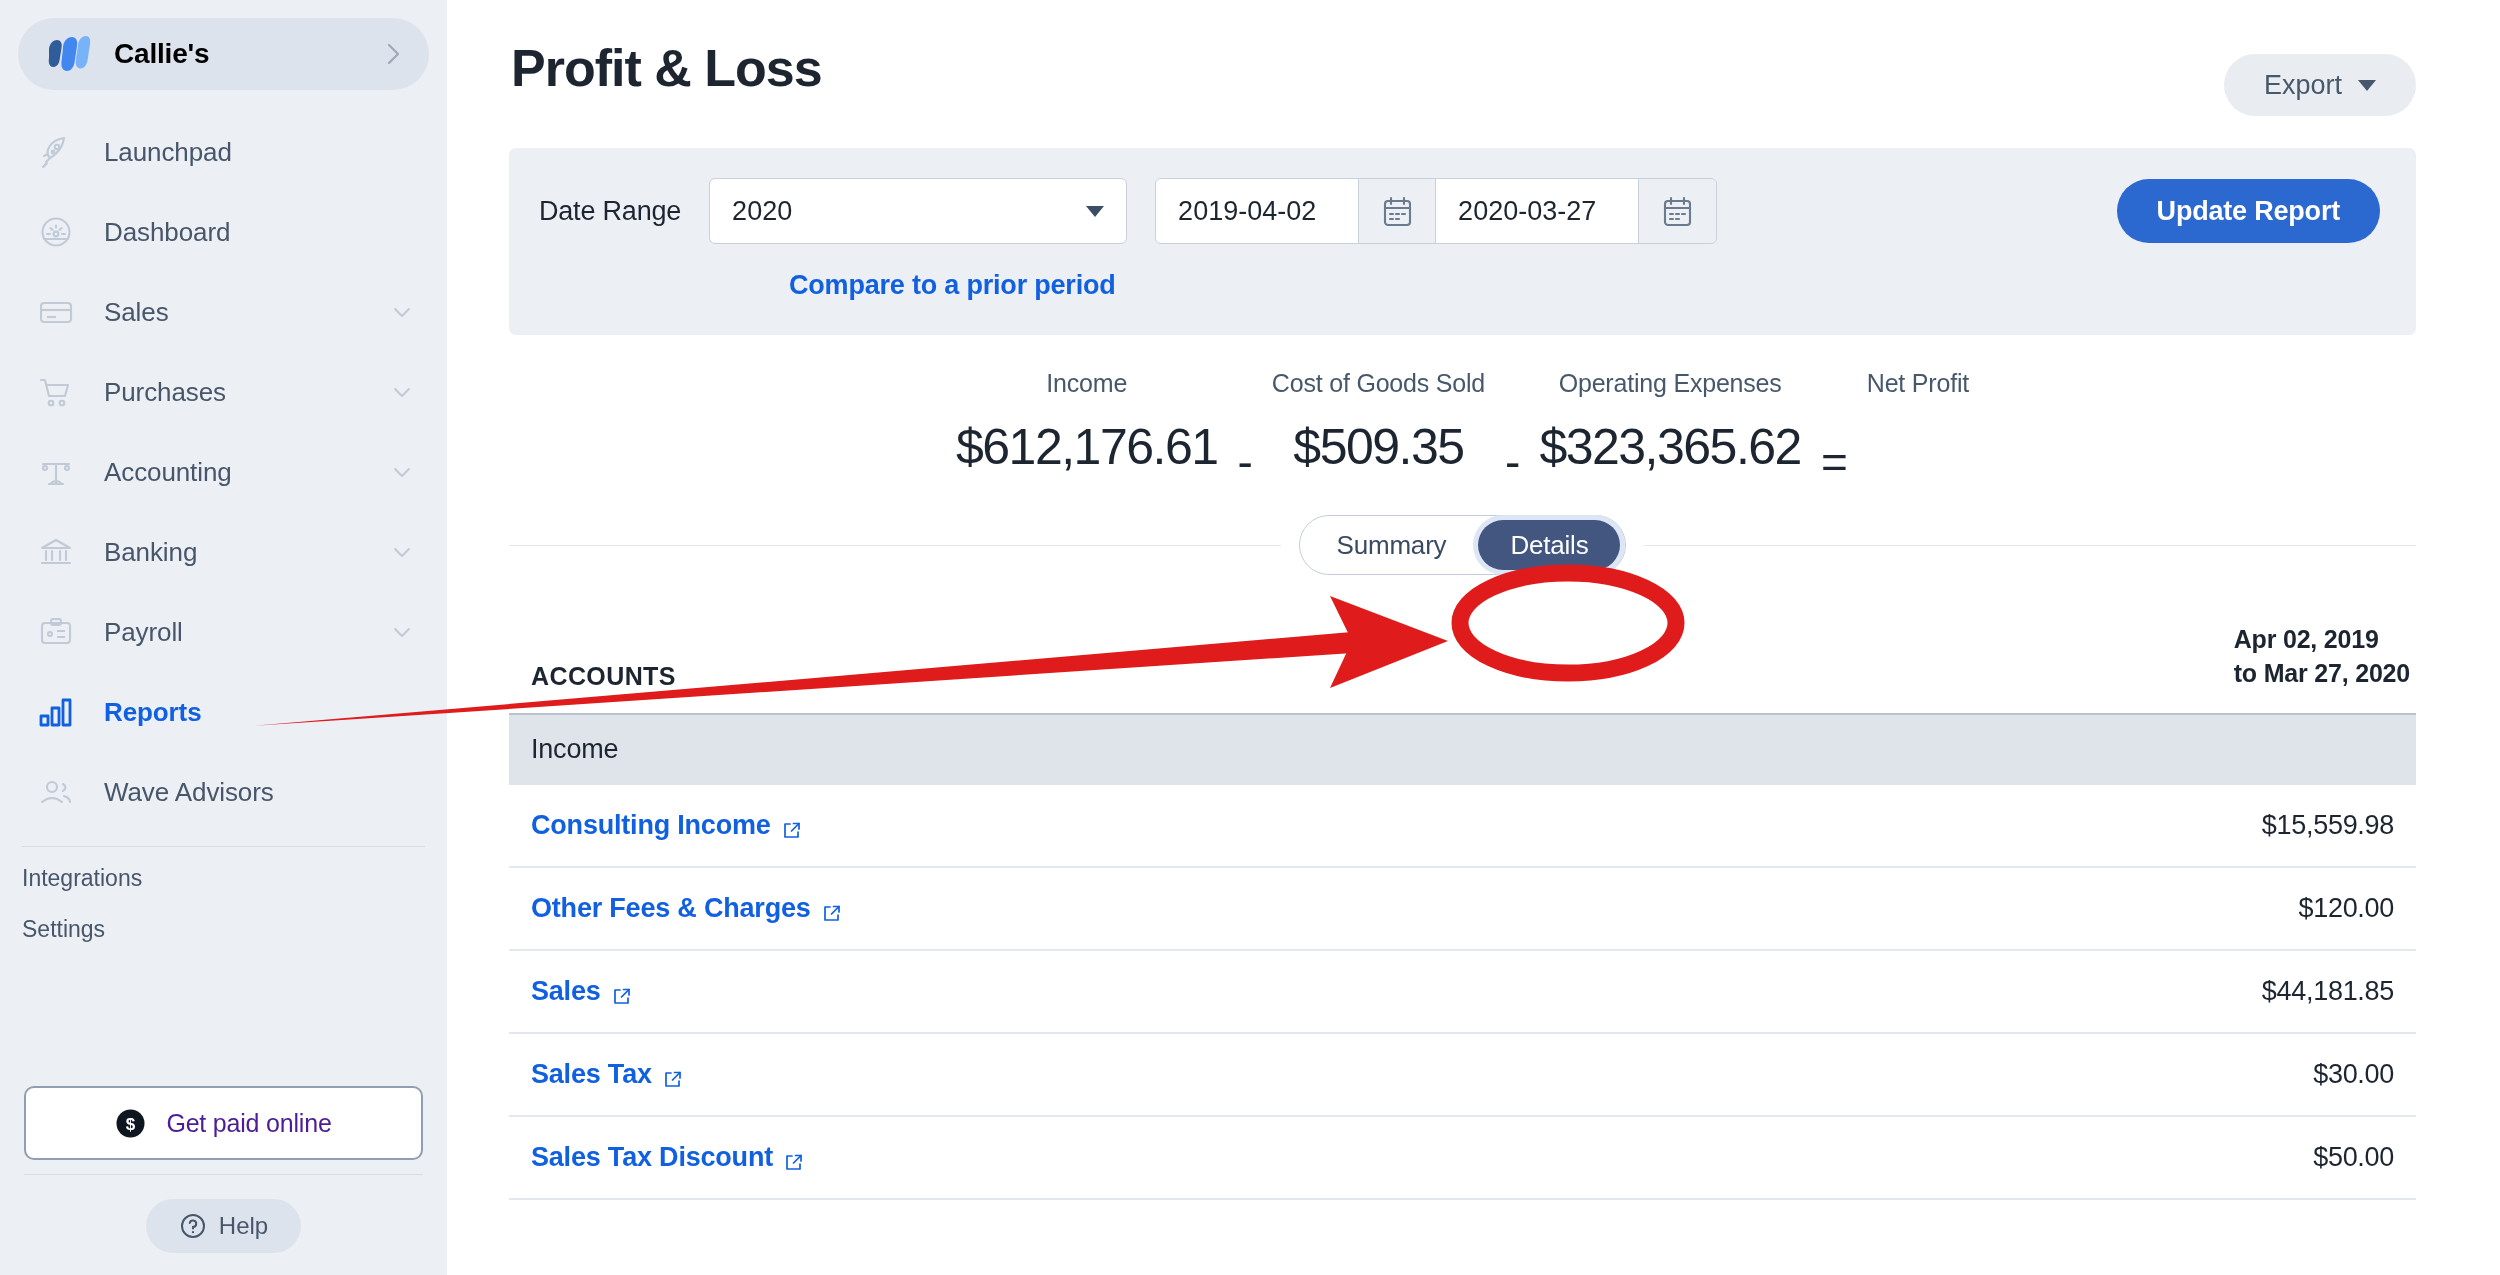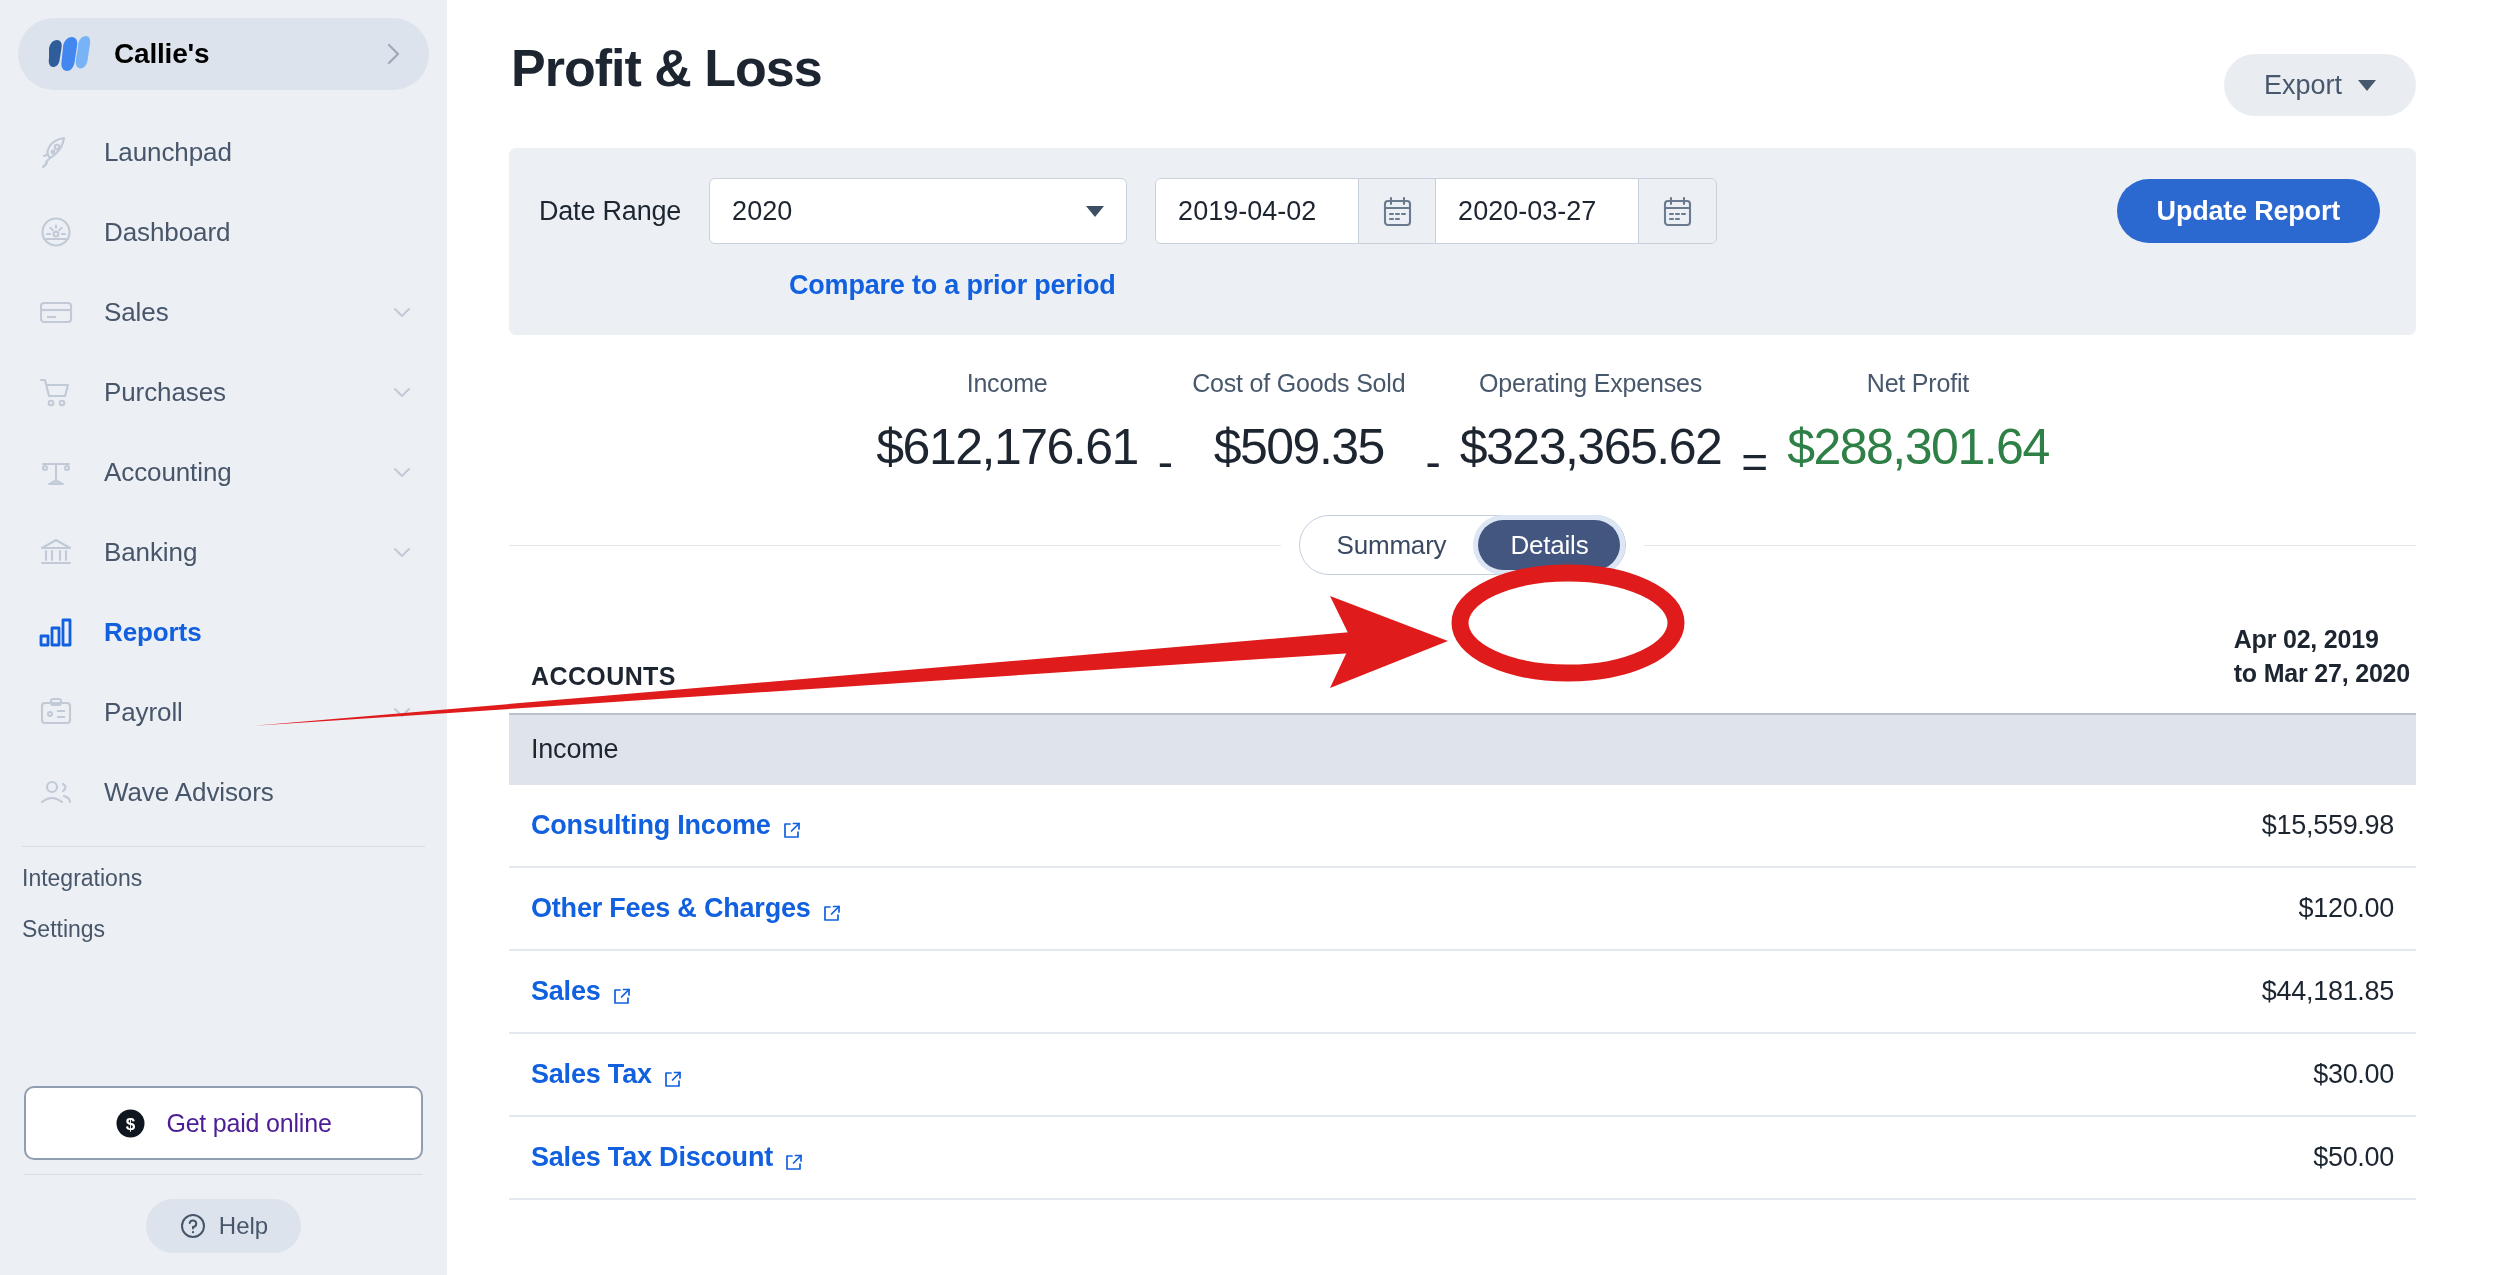--- a/index.html
+++ b/index.html
@@ -347,46 +347,46 @@
           </svg>
         </span>
         <span class="nav-label">Banking</span>
         <span class="nav-caret">
           <svg viewBox="0 0 22 22" fill="none" stroke="currentColor" stroke-width="2" stroke-linecap="round" stroke-linejoin="round">
               <polyline points="4,8 11,15 18,8"></polyline>
             </svg>
         </span>
       </div>
 
-      <div class="nav-item active">
-        <span class="nav-ico">
-          <svg viewBox="0 0 40 40" fill="none" stroke="currentColor" stroke-width="2.8" stroke-linejoin="round">
-            <rect x="5" y="24" width="7" height="9"></rect>
-            <rect x="16" y="16" width="7" height="17"></rect>
-            <rect x="27" y="8" width="7" height="25"></rect>
-          </svg>
-        </span>
-        <span class="nav-label">Reports</span>
-      </div>
-
       <div class="nav-item">
         <span class="nav-ico">
           <svg viewBox="0 0 40 40" fill="none" stroke="currentColor" stroke-width="2.1" stroke-linejoin="round">
             <rect x="6" y="11" width="28" height="20" rx="3"></rect>
             <rect x="15" y="7" width="10" height="6" rx="2"></rect>
             <circle cx="14" cy="22" r="2"></circle>
             <path d="M21 19 h8 M21 25 h8"></path>
           </svg>
         </span>
         <span class="nav-label">Payroll</span>
         <span class="nav-caret">
           <svg viewBox="0 0 22 22" fill="none" stroke="currentColor" stroke-width="2" stroke-linecap="round" stroke-linejoin="round">
               <polyline points="4,8 11,15 18,8"></polyline>
             </svg>
         </span>
+      </div>
+
+      <div class="nav-item active">
+        <span class="nav-ico">
+          <svg viewBox="0 0 40 40" fill="none" stroke="currentColor" stroke-width="2.8" stroke-linejoin="round">
+            <rect x="5" y="24" width="7" height="9"></rect>
+            <rect x="16" y="16" width="7" height="17"></rect>
+            <rect x="27" y="8" width="7" height="25"></rect>
+          </svg>
+        </span>
+        <span class="nav-label">Reports</span>
       </div>
 
       <div class="nav-item">
         <span class="nav-ico">
           <svg viewBox="0 0 40 40" fill="none" stroke="currentColor" stroke-width="2.1" stroke-linecap="round" stroke-linejoin="round">
             <circle cx="16" cy="15" r="5"></circle>
             <path d="M6 30 q10 -8 20 0"></path>
             <path d="M27 12 q5 3 0 7"></path>
             <path d="M28 24 q6 2 6 6"></path>
           </svg>
@@ -488,21 +488,20 @@
         <span class="sum-value">$509.35</span>
       </div>
       <span class="sum-op">-</span>
       <div class="sum-col">
         <span class="sum-label">Operating Expenses</span>
         <span class="sum-value">$323,365.62</span>
       </div>
       <span class="sum-op">=</span>
       <div class="sum-col">
         <span class="sum-label">Net Profit</span>
-        <span class="sum-value profit">$288,301.64</span>
       </div>
     </section>
 
     <div class="tabs-row">
       <span class="rule"></span>
       <div class="tabgroup">
         <button class="tab">Summary</button>
         <button class="tab active">Details</button>
       </div>
       <span class="rule"></span>

